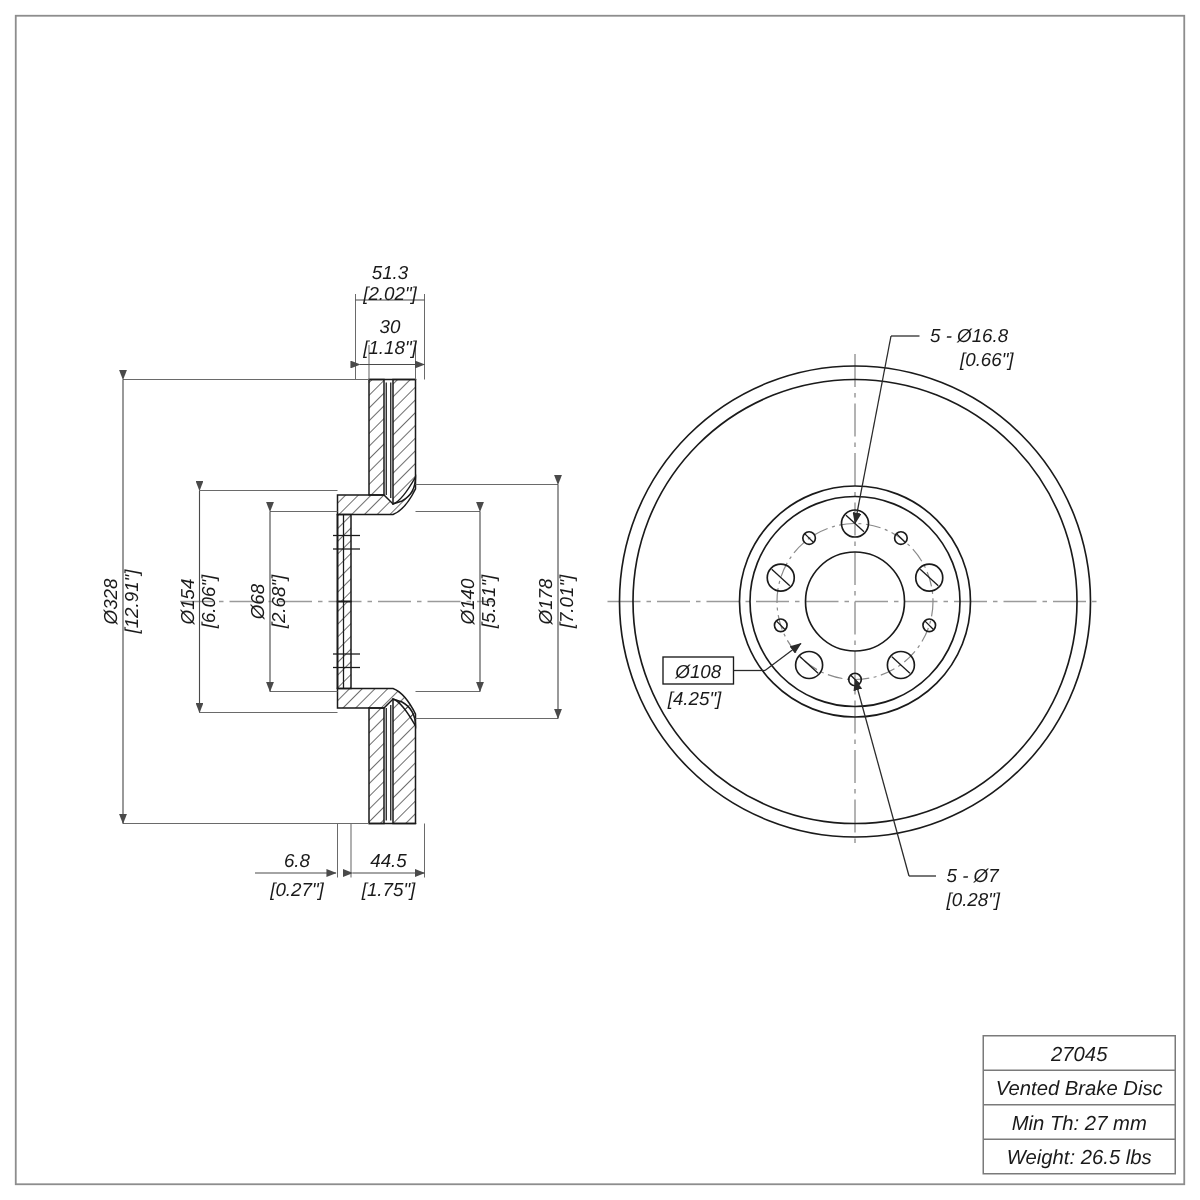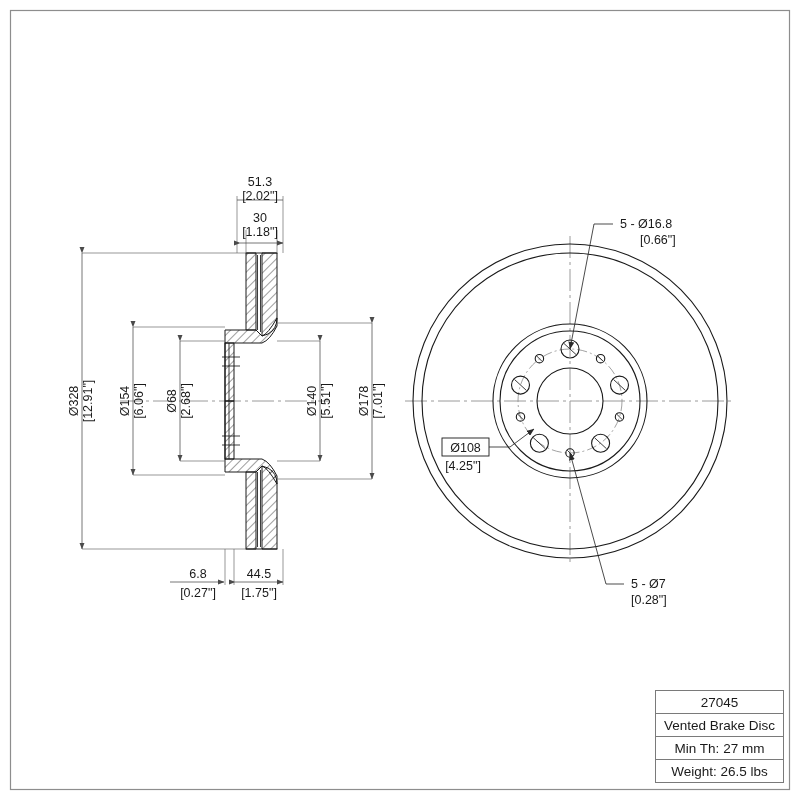--- a/index.html
+++ b/index.html
@@ -11,20 +11,21 @@
     width: 800px;
     height: 800px;
     font-family: "Liberation Sans", sans-serif;
     overflow: hidden;
   }
   #sheet {
     position: relative;
     width: 800px;
     height: 800px;
     background: #ffffff;
+    font-style: italic;
   }
   #drawing {
     position: absolute;
     top: 0; left: 0;
     width: 800px;
     height: 800px;
   }
   text {
     font-family: "Liberation Sans", sans-serif;
     fill: #1a1a1a;

